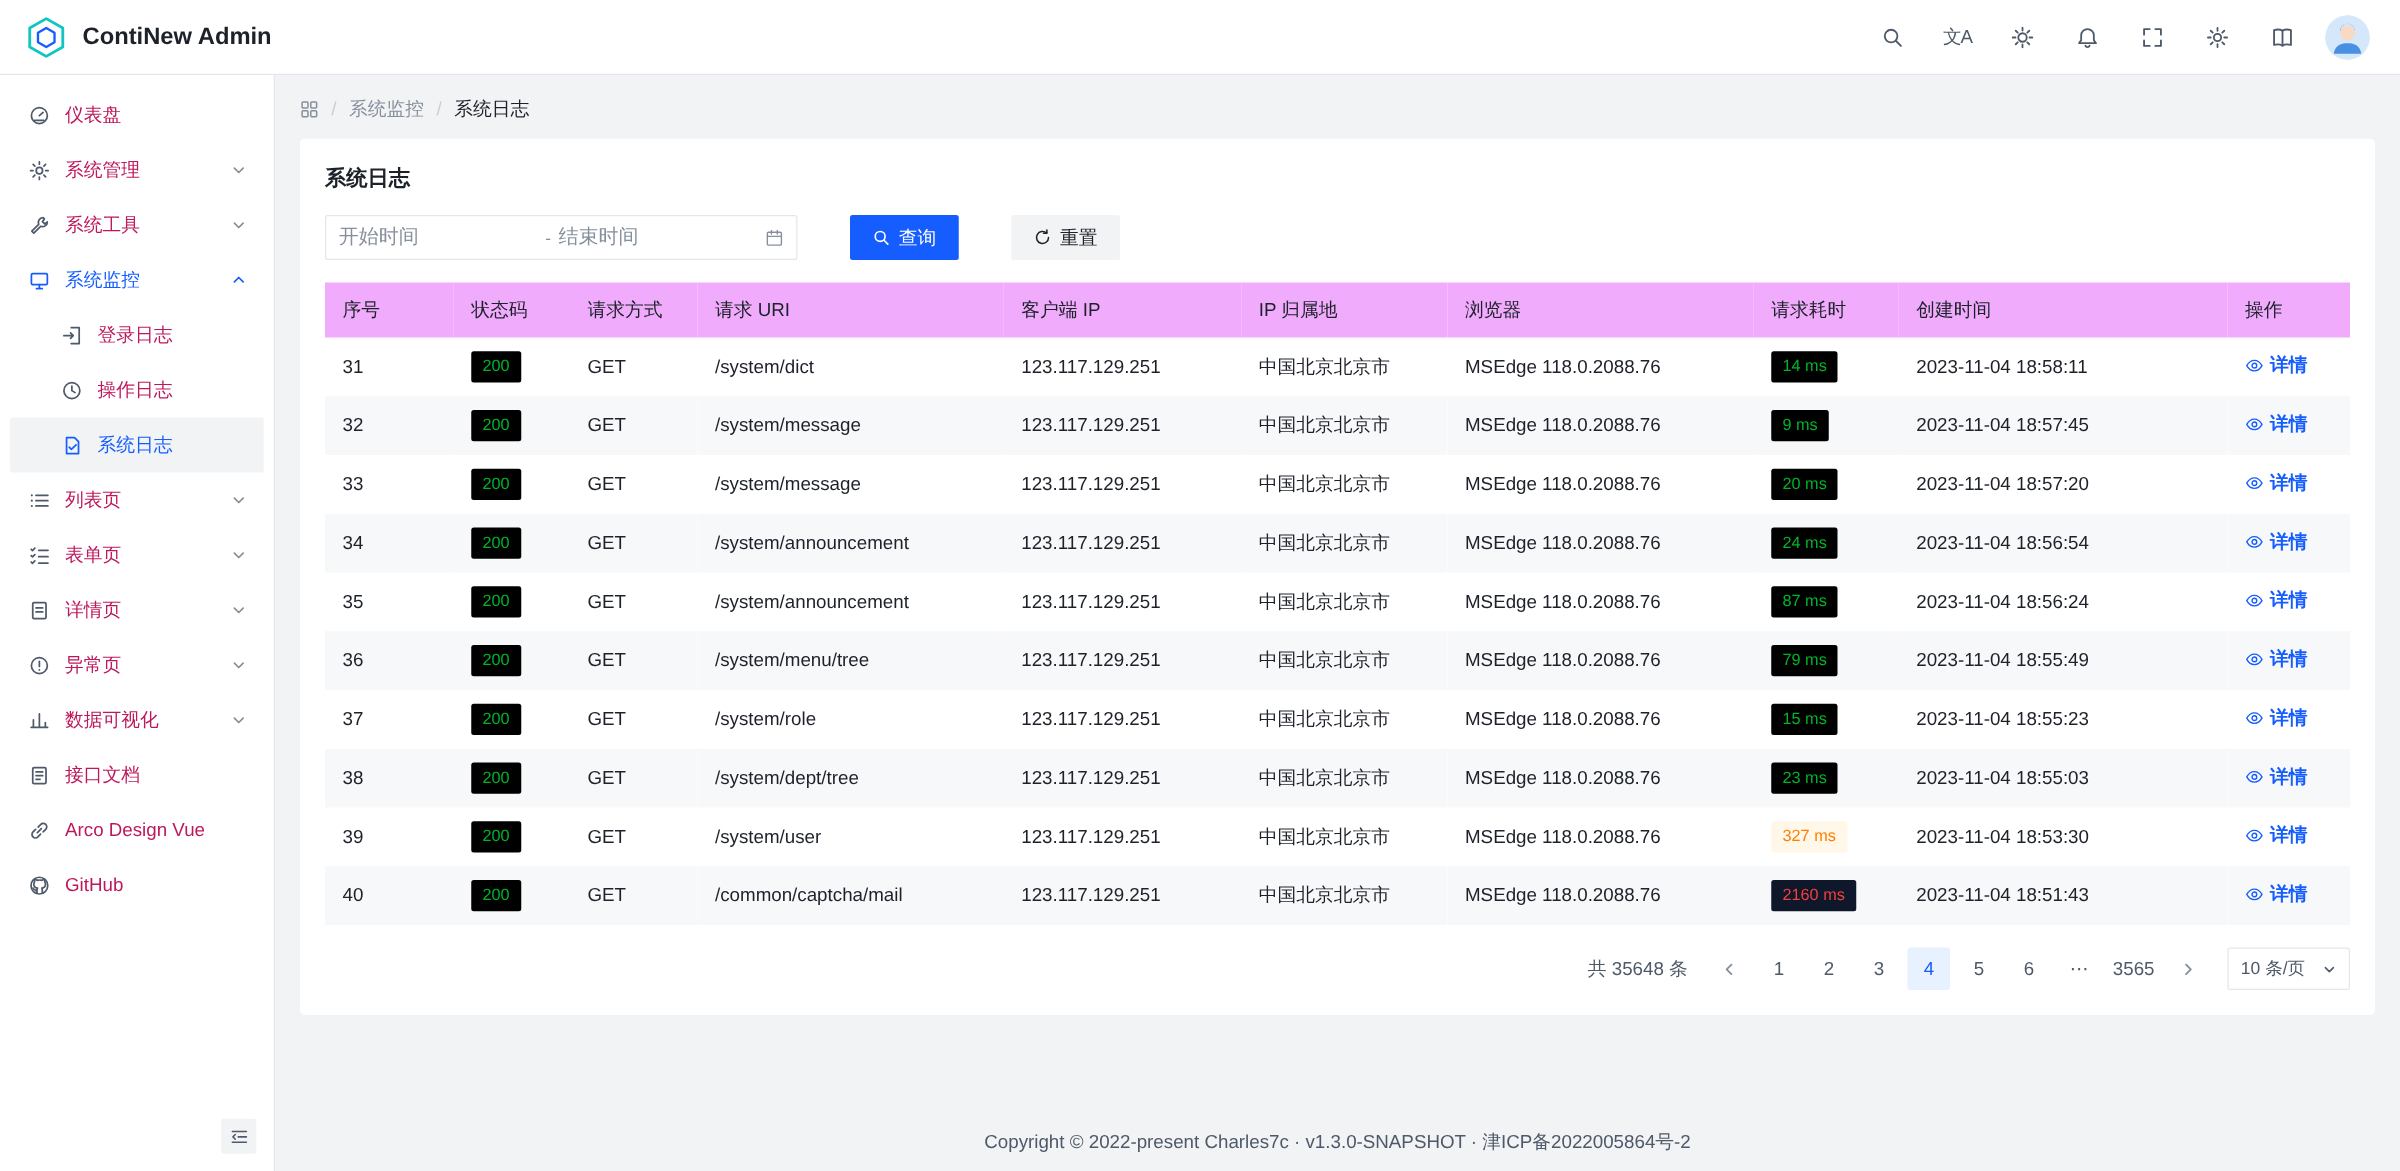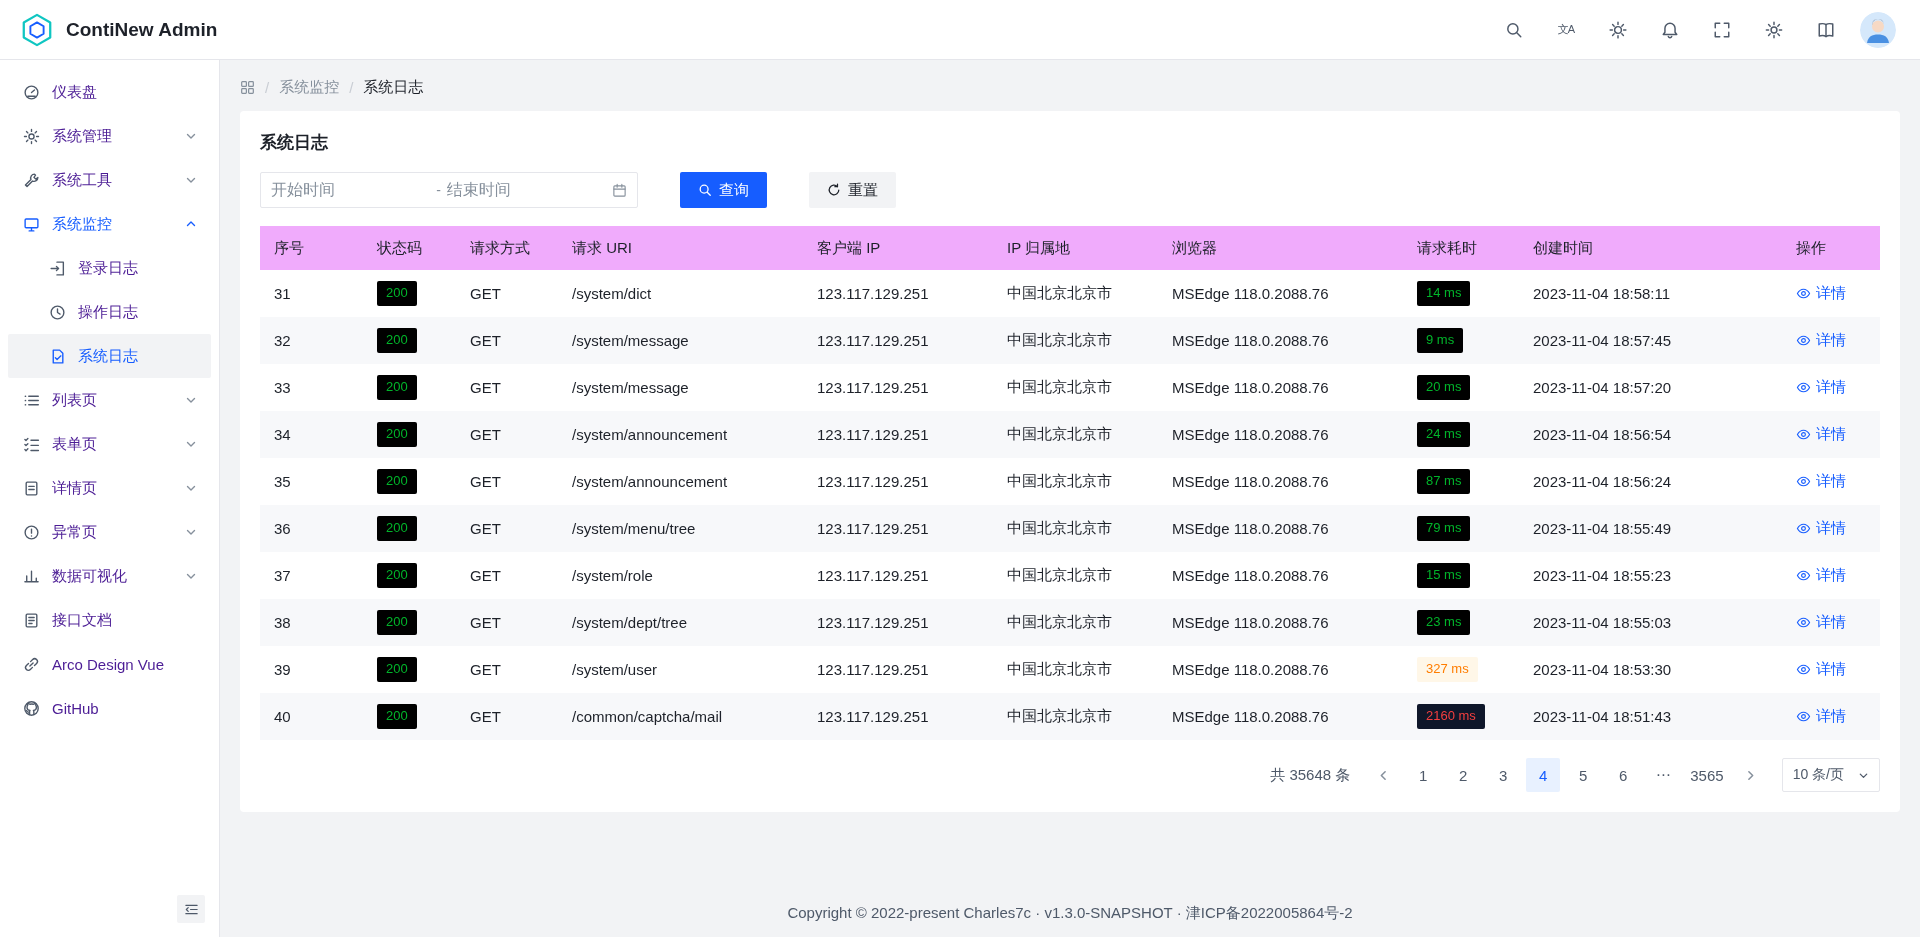--- a/index.html
+++ b/index.html
@@ -11,29 +11,29 @@
   svg { display:block; }
 
   
   .topbar { height:60px; background:#fff; border-bottom:1px solid #e5e6eb;
     display:flex; align-items:center; justify-content:space-between; padding:0 24px 0 20px; }
   .brand { display:flex; align-items:center; gap:12px; }
   .brand-title { font-size:19px; font-weight:600; color:#1d2129; }
   .topbar-actions { display:flex; align-items:center; gap:16px; }
   .icon-btn { width:36px; height:36px; border:none; background:transparent; border-radius:50%;
     display:flex; align-items:center; justify-content:center; color:#4e5969; cursor:pointer; }
-  .icon-btn .txt-icon { font-size:11px; font-weight:500; letter-spacing:-1px; }
+  .icon-btn .txt-icon { font-size:15px; font-weight:500; letter-spacing:-1px; }
   .avatar { width:36px; height:36px; border-radius:50%; overflow:hidden; cursor:pointer; }
 
   
   .layout { display:flex; height:877px; }
   .sidebar { width:220px; background:#fff; border-right:1px solid #e5e6eb; position:relative; flex:none; }
   .menu { padding-top:10px; }
   .menu-item { display:flex; align-items:center; height:44px; margin:0 8px; padding:0 14px;
-    border-radius:2px; cursor:pointer; color:#4c1d95; font-size:15px; }
+    border-radius:2px; cursor:pointer; color:#be185d; font-size:15px; }
   .mi-icon { width:18px; height:18px; margin-right:12px; color:#4e5969; display:flex; align-items:center; justify-content:center; flex:none; }
   .mi-label { flex:1; white-space:nowrap; overflow:hidden; }
   .mi-chev { margin-left:auto; color:#86909c; display:flex; }
   .mi-chev.up svg { transform:rotate(180deg); }
   .menu-item.parent-active, .menu-item.parent-active .mi-icon, .menu-item.parent-active .mi-chev { color:#165dff; }
   .submenu .menu-item { padding-left:40px; }
   .menu-item.active { background:#f2f3f5; color:#165dff; }
   .menu-item.active .mi-icon { color:#165dff; }
   .collapse-btn { position:absolute; right:14px; bottom:14px; width:28px; height:28px; border-radius:2px;
     background:#f2f3f5; color:#4e5969; display:flex; align-items:center; justify-content:center; cursor:pointer; }
@@ -65,21 +65,21 @@
   table { width:100%; border-collapse:collapse; table-layout:fixed; font-size:15px; }
   thead th { background:#f0abfc; text-align:left; font-weight:500; color:#1d2129; height:44px; padding:0 14px; }
   tbody td { height:47px; padding:0 14px; color:#1d2129; overflow:hidden; white-space:nowrap; }
   tbody tr:nth-child(even) { background:#f7f8fa; }
 
   .badge { display:inline-block; padding:3px 9px; border-radius:2px; font-size:13px; line-height:1.4; }
   .badge-green  { background:#000000; color:#00b42a; }
   .badge-orange { background:#fff7e8; color:#ff7d00; }
   .badge-red    { background:#0f172a; color:#f53f3f; }
 
-  .detail-link { color:#165dff; display:inline-flex; align-items:center; gap:5px; cursor:pointer; text-decoration:none; }
+  .detail-link { color:#165dff; display:inline-flex; align-items:center; gap:5px; cursor:pointer; text-decoration:none;font-weight:bold; }
 
   
   .pagination { display:flex; justify-content:flex-end; align-items:center; gap:6px; margin-top:18px; color:#4e5969; font-size:15px; }
   .page-total { margin-right:10px; color:#4e5969; }
   .page-btn { min-width:34px; height:34px; padding:0 4px; display:flex; align-items:center; justify-content:center;
     border-radius:2px; cursor:pointer; color:#4e5969; }
   .page-btn.current { background:#e8f1ff; color:#165dff; font-weight:500; }
   .page-arrow { width:34px; height:34px; display:flex; align-items:center; justify-content:center; color:#86909c; cursor:pointer; }
   .pagination-pages { display:flex; align-items:center; gap:6px; }
   .page-size { height:34px; margin-left:8px; border:1px solid #e5e6eb; border-radius:2px; background:#fff;

